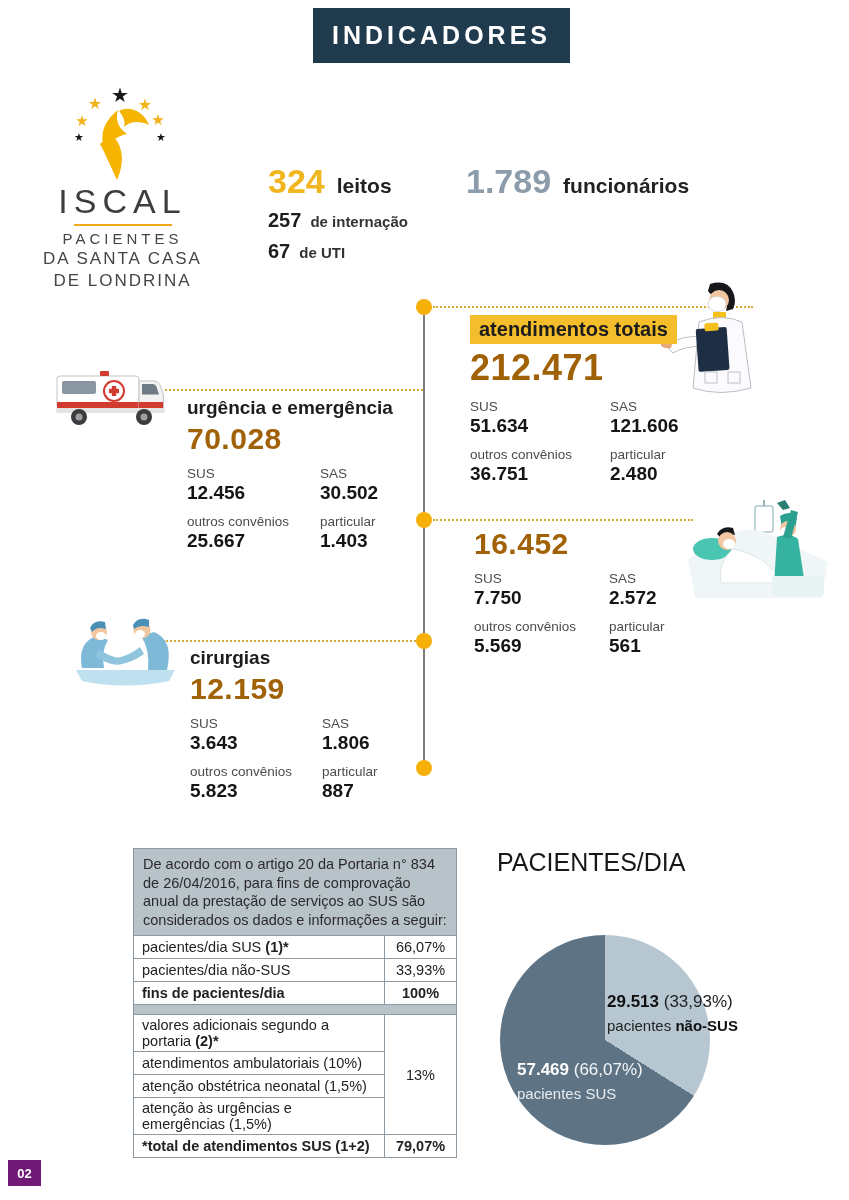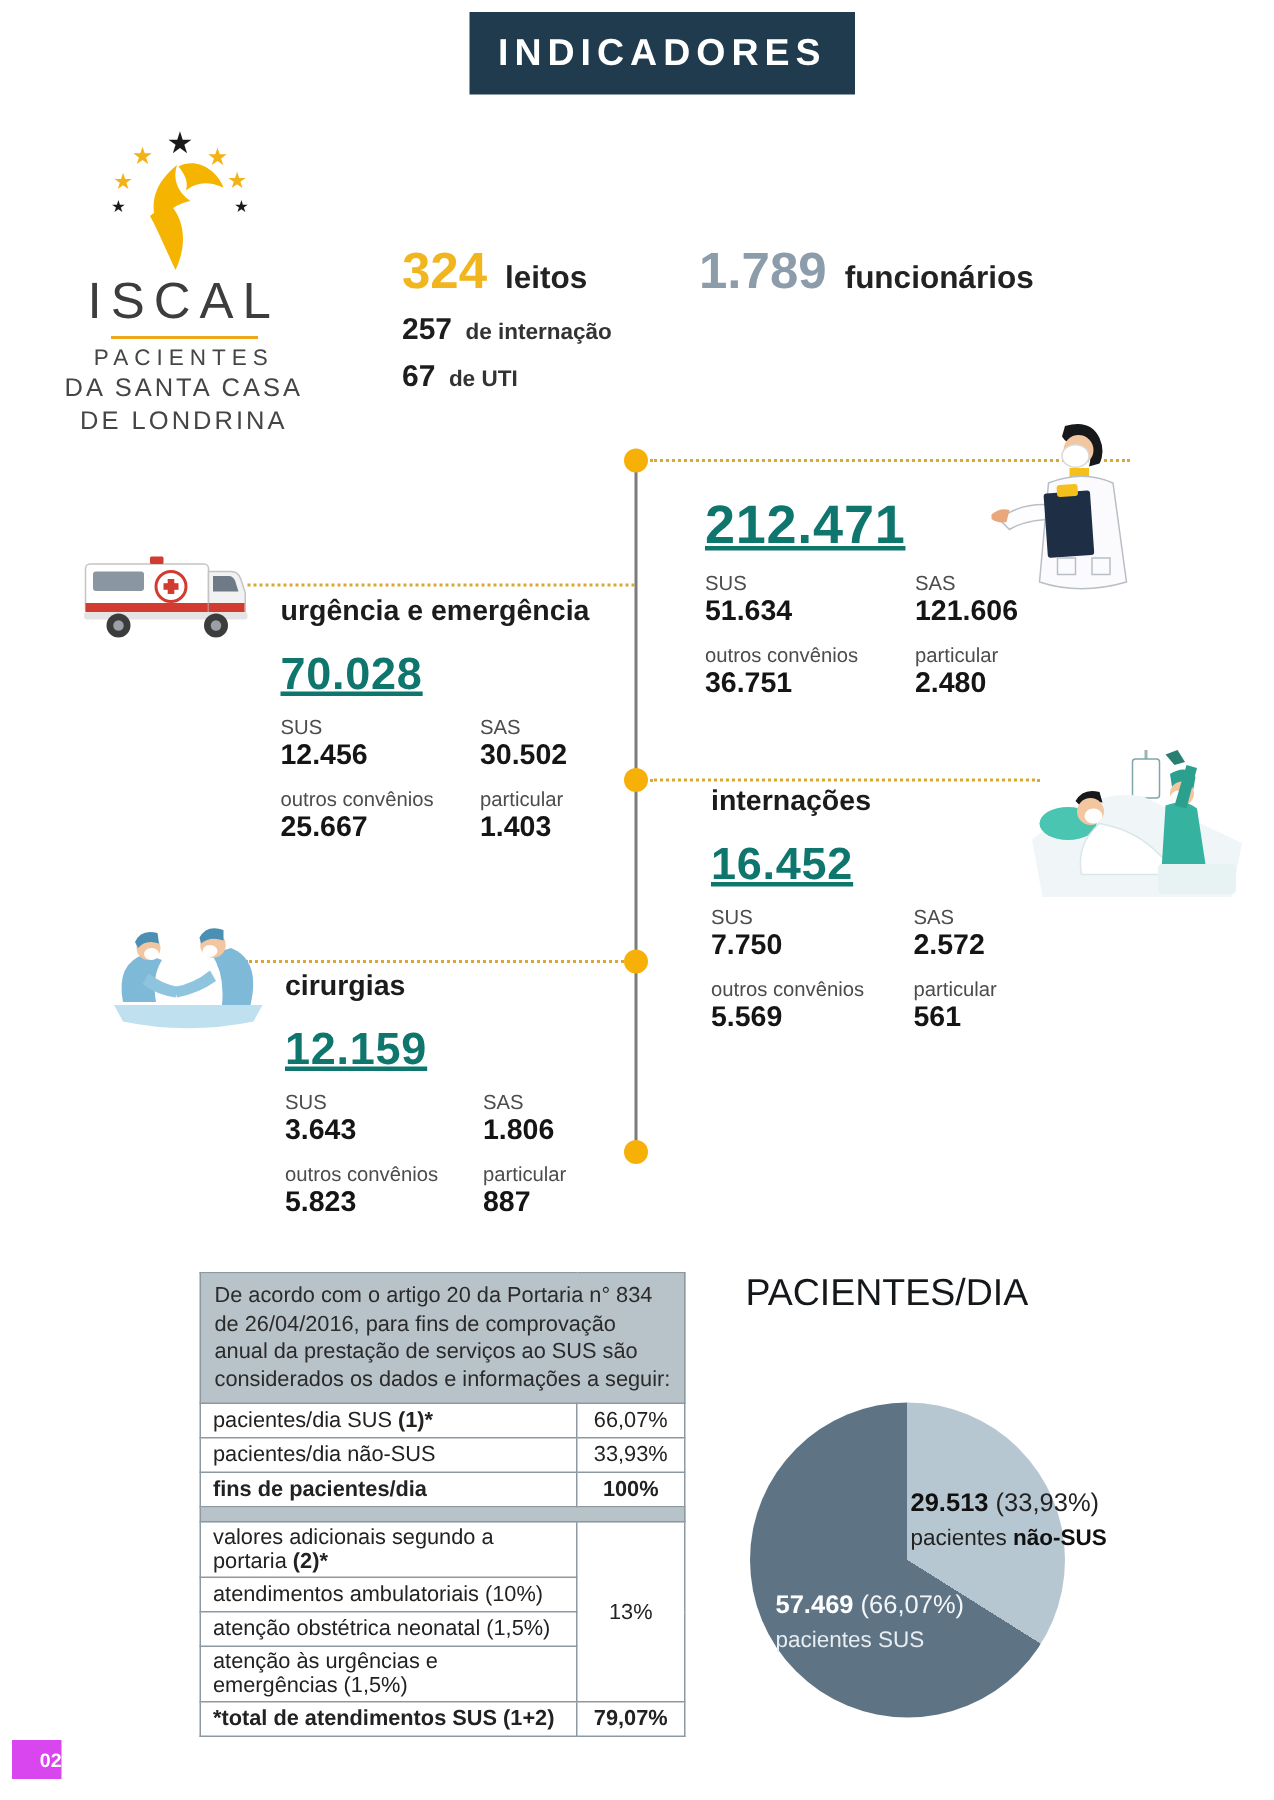--- a/index.html
+++ b/index.html
@@ -40,21 +40,21 @@
   .dot3 { left:416px; top:633px; } .dot4 { left:416px; top:760px; }
   .connector { border-top:2px dotted #d8a836; height:0; }
   .c1 { left:433px; top:306px; width:320px; }
   .c2 { left:160px; top:389px; width:263px; }
   .c3 { left:433px; top:519px; width:260px; }
   .c4 { left:163px; top:640px; width:253px; }
 
   
   .sec-label { font-size:19px; font-weight:bold; color:#1c1c1c; }
   .sec-label.highlight { display:inline-block; background:#f4bd2b; padding:3px 9px; font-size:20px; }
-  .sec-total { font-size:30px; font-weight:bold; color:#0f766e; margin-top:14px; letter-spacing:.5px;text-decoration:underline; }
+  .sec-total { font-size:30px; font-weight:bold; color:#a16207; margin-top:3px; letter-spacing:.5px; }
   .sec-total.xl { font-size:36px; }
   .sub-grid { display:grid; margin-top:10px; row-gap:10px; }
   .sub .sl { font-size:13.5px; color:#4c4c4c; }
   .sub .sv { font-size:19px; font-weight:bold; color:#151515; margin-top:1px; }
   .sec-atd { left:470px; top:315px; width:310px; }
   .sec-atd .sub-grid { grid-template-columns:140px auto; }
   .sec-urg { left:187px; top:397px; width:300px; }
   .sec-urg .sub-grid { grid-template-columns:133px auto; }
   .sec-int { left:474px; top:524px; width:300px; }
   .sec-int .sub-grid { grid-template-columns:135px auto; }
@@ -81,22 +81,22 @@
   .pie-label { line-height:1.45; }
   .pl-nonsus { left:607px; top:990px; color:#222; font-size:15px; }
   .pl-nonsus .l1 { font-size:17px; }
   .pl-sus { left:517px; top:1058px; color:#e7edf1; font-size:15px; }
   .pl-sus .l1 { font-size:17px; color:#f4f7f9; }
   .pie-label .b { font-weight:bold; }
   .pl-sus .b { color:#ffffff; }
   .pl-nonsus .b { color:#101010; }
 
   
-  .badge { left:8px; top:1160px; width:33px; height:26px; background:#d946ef;
-    display:flex; align-items:center; justify-content:flex-end; }
+  .badge { left:8px; top:1160px; width:33px; height:26px; background:#701a75;
+    display:flex; align-items:center; justify-content:center; }
   .badge span { color:#fff; font-size:13px; font-weight:bold; }
 
   svg { display:block; }
 </style>
 </head>
 <body>
 
 <div class="abs title-box">
   <span>INDICADORES</span>
 </div>
@@ -213,20 +213,21 @@
   <ellipse cx="33" cy="24" rx="5" ry="4" fill="#ffffff"></ellipse>
   <path d="M31 37 q9 7 20 9 l-2 7 q-13 -2 -22 -9 z" fill="#8fc4de"></path>
   <path d="M99 58 q7 -30 -13 -38 l-13 4 q9 13 7 34 z" fill="#7fb9d8"></path>
   <circle cx="74" cy="18" r="8.5" fill="#f1c6a0"></circle>
   <path d="M65 13 q5 -9 16 -5 l0 7 q-9 -3 -15 2 z" fill="#4b8fb5"></path>
   <ellipse cx="72" cy="22" rx="5" ry="4" fill="#ffffff"></ellipse>
   <path d="M72 35 q-11 9 -24 11 l2 7 q15 -3 26 -11 z" fill="#8fc4de"></path>
 </svg>
 
 <div class="abs sec-atd">
+  <div class="sec-label highlight">atendimentos totais</div>
   <div class="sec-total xl">212.471</div>
   <div class="sub-grid">
     <div class="sub">
       <div class="sl">SUS</div>
       <div class="sv">51.634</div>
     </div>
     <div class="sub">
       <div class="sl">SAS</div>
       <div class="sv">121.606</div>
     </div>
@@ -258,21 +259,20 @@
       <div class="sv">25.667</div>
     </div>
     <div class="sub">
       <div class="sl">particular</div>
       <div class="sv">1.403</div>
     </div>
   </div>
 </div>
 
 <div class="abs sec-int">
-  <div class="sec-label">internações</div>
   <div class="sec-total">16.452</div>
   <div class="sub-grid">
     <div class="sub">
       <div class="sl">SUS</div>
       <div class="sv">7.750</div>
     </div>
     <div class="sub">
       <div class="sl">SAS</div>
       <div class="sv">2.572</div>
     </div>

